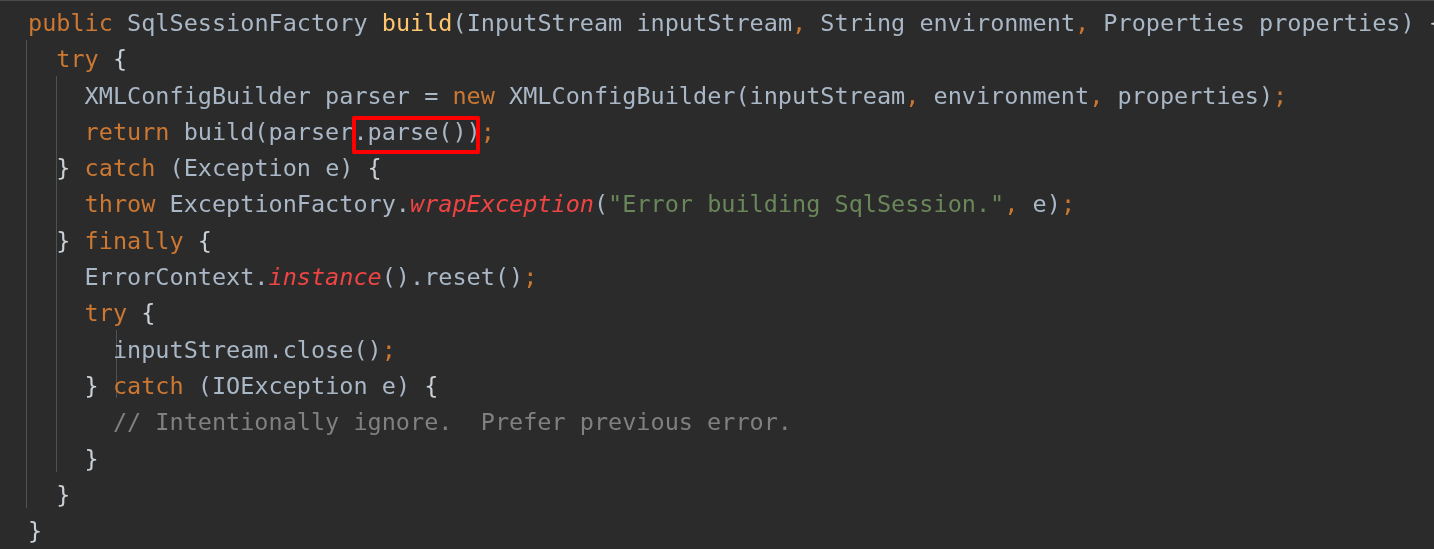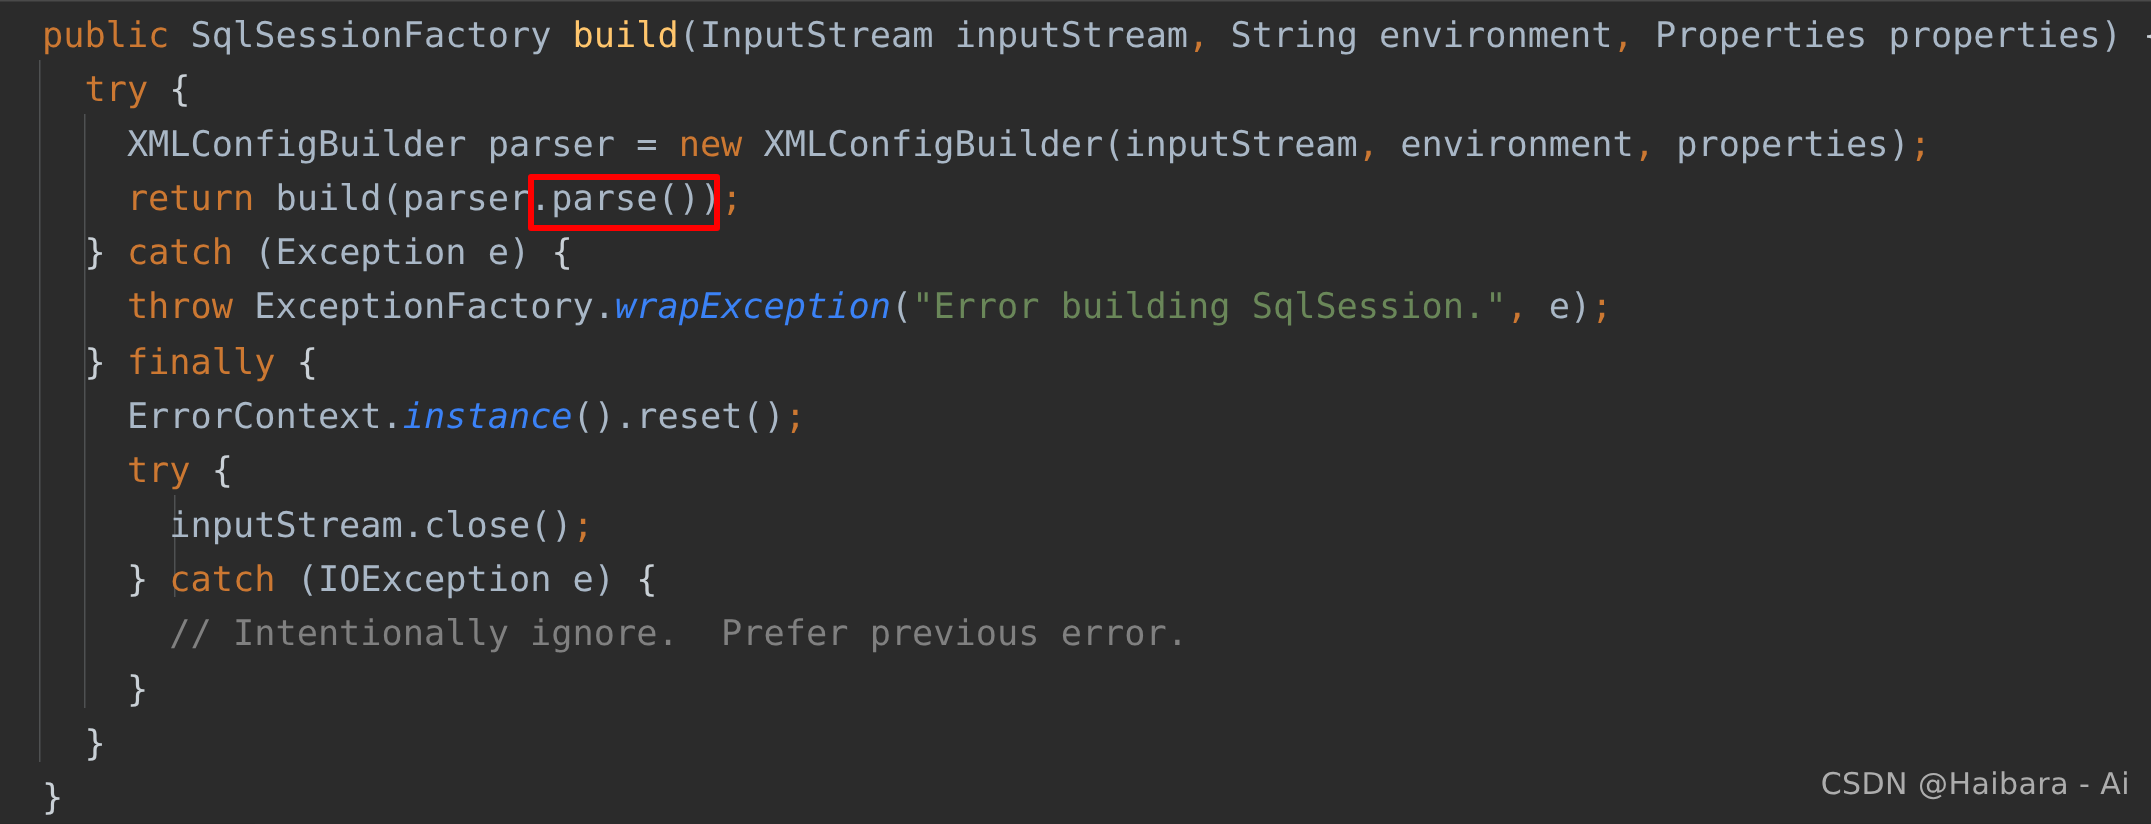--- a/index.html
+++ b/index.html
@@ -39,21 +39,21 @@
     white-space: pre;
     position: relative;
     margin-left: 28px;
   }
   
   .kw   { color: #cc7832; }        
   .type { color: #a9b7c6; }        
   .fn   { color: #ffc66d; }        
   .str  { color: #6a8759; }        
   .cmt  { color: #808080; }  
-  .stat { color: #3b82f6; font-style: italic; }  
+  .stat { color: #ef4444; font-style: italic; }  
   .punc { color: #a9b7c6; }
   .brace{ color: #c9d0d6; }
   .comma{ color: #cc7832; }
   .semi { color: #cc7832; }
 
   
   .guide {
     position: absolute;
     width: 1px;
     background: #4f5152;
@@ -89,15 +89,14 @@
   <div id="guides-layer">
       <div class="guide" style="left: 26px; top: 40px; height: 468px; background: rgb(79, 81, 82);"></div>
       <div class="guide" style="left: 56px; top: 76px; height: 396px; background: rgb(79, 81, 82);"></div>
       <div class="guide" style="left: 116px; top: 330px; height: 68px; background: rgb(79, 81, 82);"></div>
     </div>
 
   <div id="code"><div class="line"><span class="kw">public</span><span class="punc"> </span><span class="type">SqlSessionFactory</span><span class="punc"> </span><span class="fn">build</span><span class="punc">(</span><span class="type">InputStream inputStream</span><span class="comma">,</span><span class="type"> String environment</span><span class="comma">,</span><span class="type"> Properties properties</span><span class="punc">) </span><span class="brace">{</span></div><div class="line"><span class="punc">  </span><span class="kw">try</span><span class="punc"> </span><span class="brace">{</span></div><div class="line"><span class="punc">    </span><span class="type">XMLConfigBuilder parser = </span><span class="kw">new</span><span class="type"> XMLConfigBuilder(inputStream</span><span class="comma">,</span><span class="type"> environment</span><span class="comma">,</span><span class="type"> properties)</span><span class="semi">;</span></div><div class="line"><span class="punc">    </span><span class="kw">return</span><span class="type"> build(parser.parse())</span><span class="semi">;</span></div><div class="line"><span class="punc">  </span><span class="brace">}</span><span class="punc"> </span><span class="kw">catch</span><span class="type"> (Exception e) </span><span class="brace">{</span></div><div class="line"><span class="punc">    </span><span class="kw">throw</span><span class="type"> ExceptionFactory.</span><span class="stat">wrapException</span><span class="type">(</span><span class="str">"Error building SqlSession."</span><span class="comma">,</span><span class="type"> e)</span><span class="semi">;</span></div><div class="line"><span class="punc">  </span><span class="brace">}</span><span class="punc"> </span><span class="kw">finally</span><span class="punc"> </span><span class="brace">{</span></div><div class="line"><span class="punc">    </span><span class="type">ErrorContext.</span><span class="stat">instance</span><span class="type">().reset()</span><span class="semi">;</span></div><div class="line"><span class="punc">    </span><span class="kw">try</span><span class="punc"> </span><span class="brace">{</span></div><div class="line"><span class="punc">      </span><span class="type">inputStream.close()</span><span class="semi">;</span></div><div class="line"><span class="punc">    </span><span class="brace">}</span><span class="punc"> </span><span class="kw">catch</span><span class="type"> (IOException e) </span><span class="brace">{</span></div><div class="line"><span class="punc">      </span><span class="cmt">// Intentionally ignore.  Prefer previous error.</span></div><div class="line"><span class="punc">    </span><span class="brace">}</span></div><div class="line"><span class="punc">  </span><span class="brace">}</span></div><div class="line"><span class="brace">}</span></div></div>
 
   <div id="highlight-box" style="left: 352px; top: 116px; width: 128px; height: 38px; border-color: rgb(255, 0, 0);"></div>
 
-  <div id="watermark">CSDN @Haibara - Ai</div>
 
 </div>
 
 </body></html>

